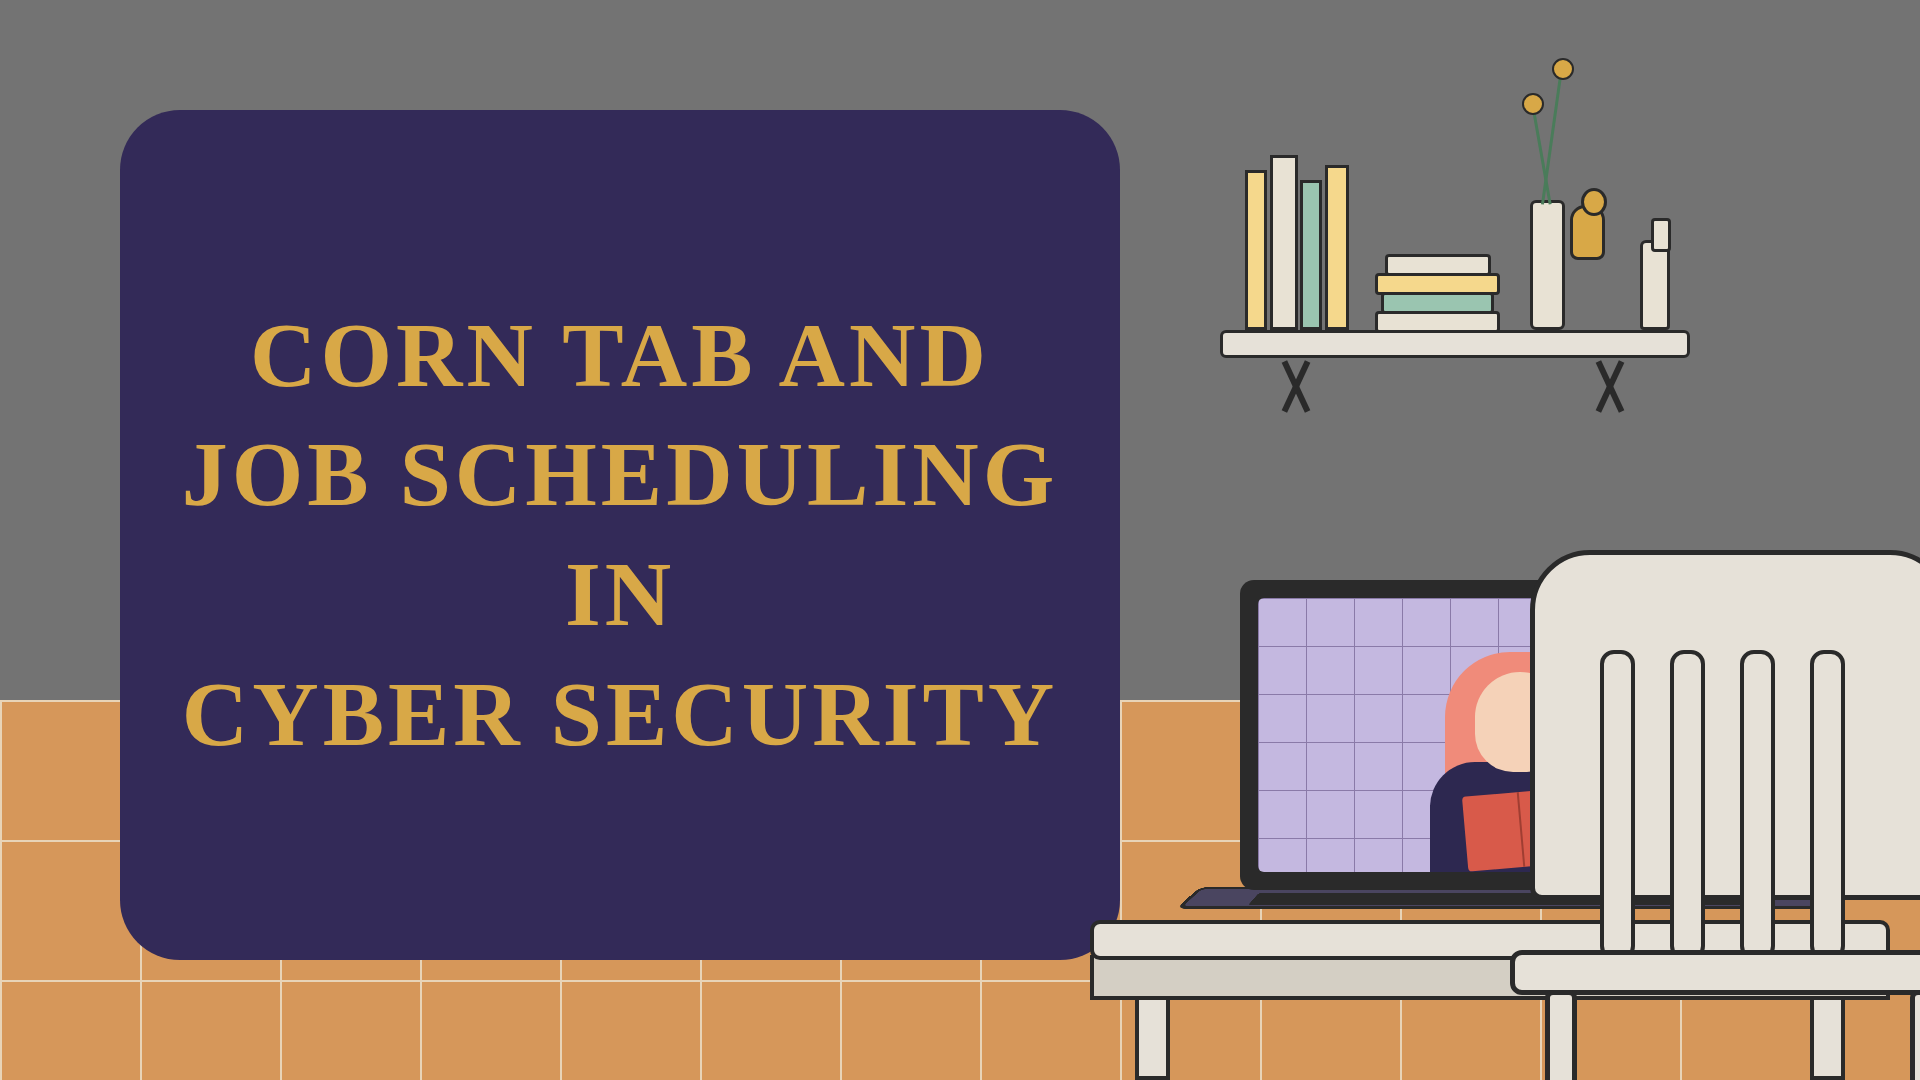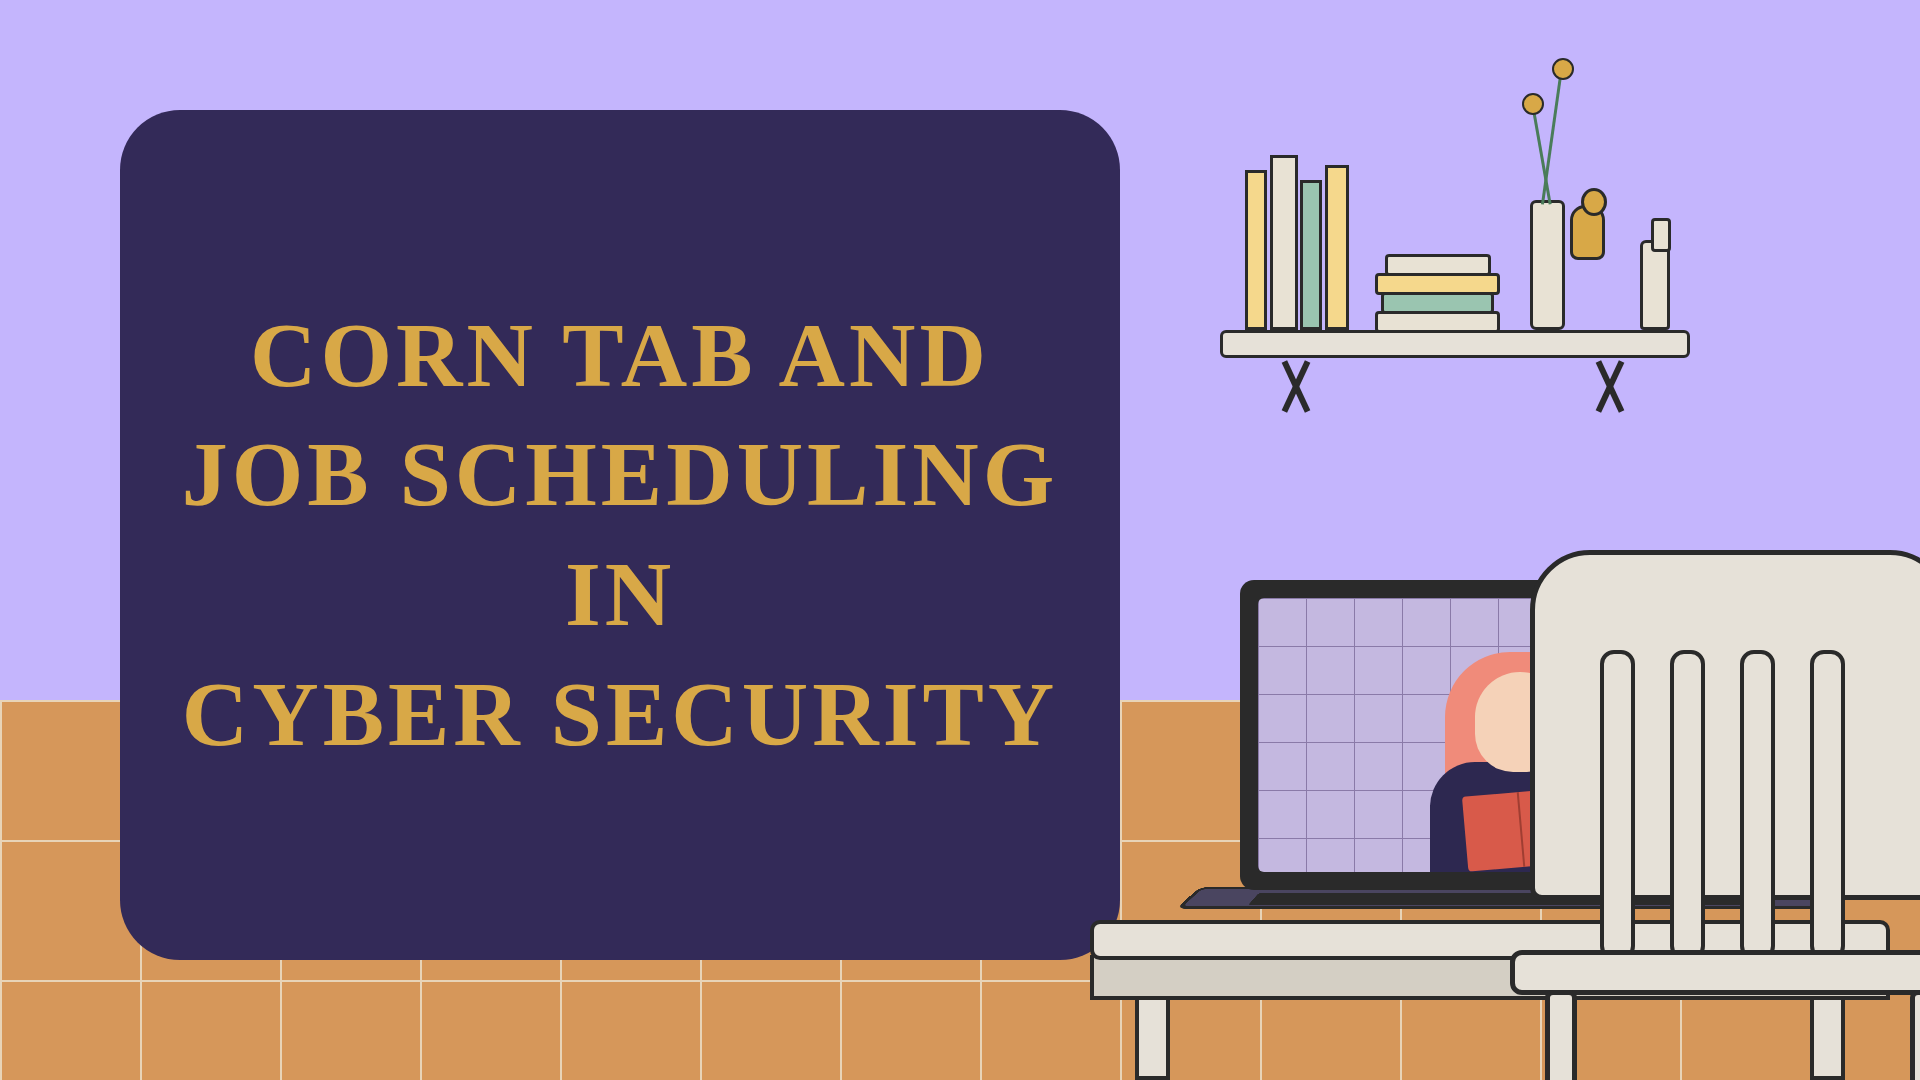--- a/index.html
+++ b/index.html
@@ -1,17 +1,17 @@
 <!DOCTYPE html>
 <html><head>
 <meta charset="utf-8">
 <style>
 *{margin:0;padding:0;box-sizing:border-box}
 body{width:1920px;height:1080px;overflow:hidden;position:relative;font-family:Georgia,serif}
-.scene{width:100%;height:100%;position:relative;background:#c4b5fd}
+.scene{width:100%;height:100%;position:relative;background:#737373}
 .floor{position:absolute;bottom:0;left:0;width:100%;height:380px;background:#d6975a;background-image:linear-gradient(#e8d4b8 2px,transparent 2px),linear-gradient(90deg,#e8d4b8 2px,transparent 2px);background-size:140px 140px}
 .card{position:absolute;left:120px;top:110px;width:1000px;height:850px;background:#332a58;border-radius:60px;display:flex;align-items:center;justify-content:center}
 .title{color:#d8a847;font-weight:bold;text-align:center;font-size:92px;line-height:1.3;letter-spacing:4px;text-transform:uppercase;font-family:"Times New Roman",Georgia,serif;white-space:pre-line}
 .shelf{position:absolute;right:230px;top:330px;width:470px;height:28px;background:#e6e1d8;border:3px solid #2a2a2a;border-radius:6px}
 .bracket-l,.bracket-r{position:absolute;width:70px;height:55px;top:26px}
 .bracket-l{left:40px}
 .bracket-r{right:40px}
 .bracket-l::before,.bracket-r::before{content:"";position:absolute;width:6px;height:55px;background:#2a2a2a;transform:rotate(25deg);left:30px}
 .bracket-l::after,.bracket-r::after{content:"";position:absolute;width:6px;height:55px;background:#2a2a2a;transform:rotate(-25deg);left:30px}
 .shelf-items{position:absolute;right:230px;top:150px;width:470px;height:180px}

